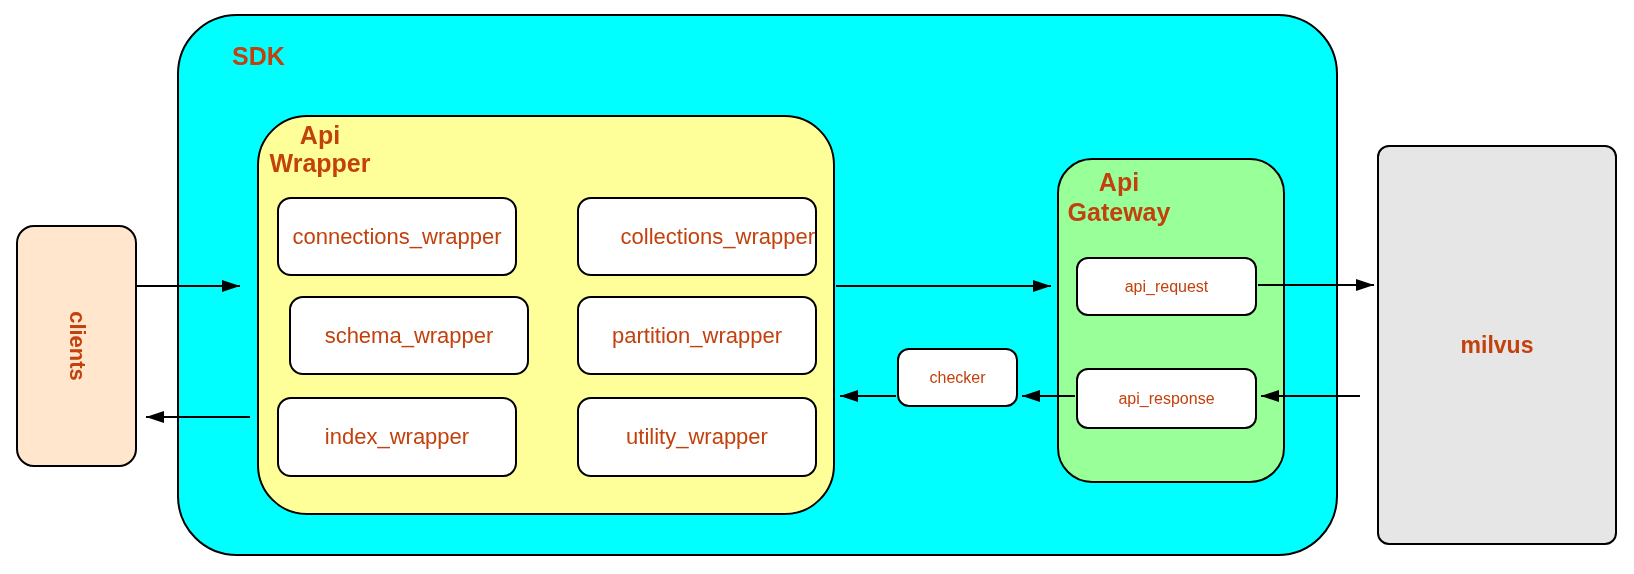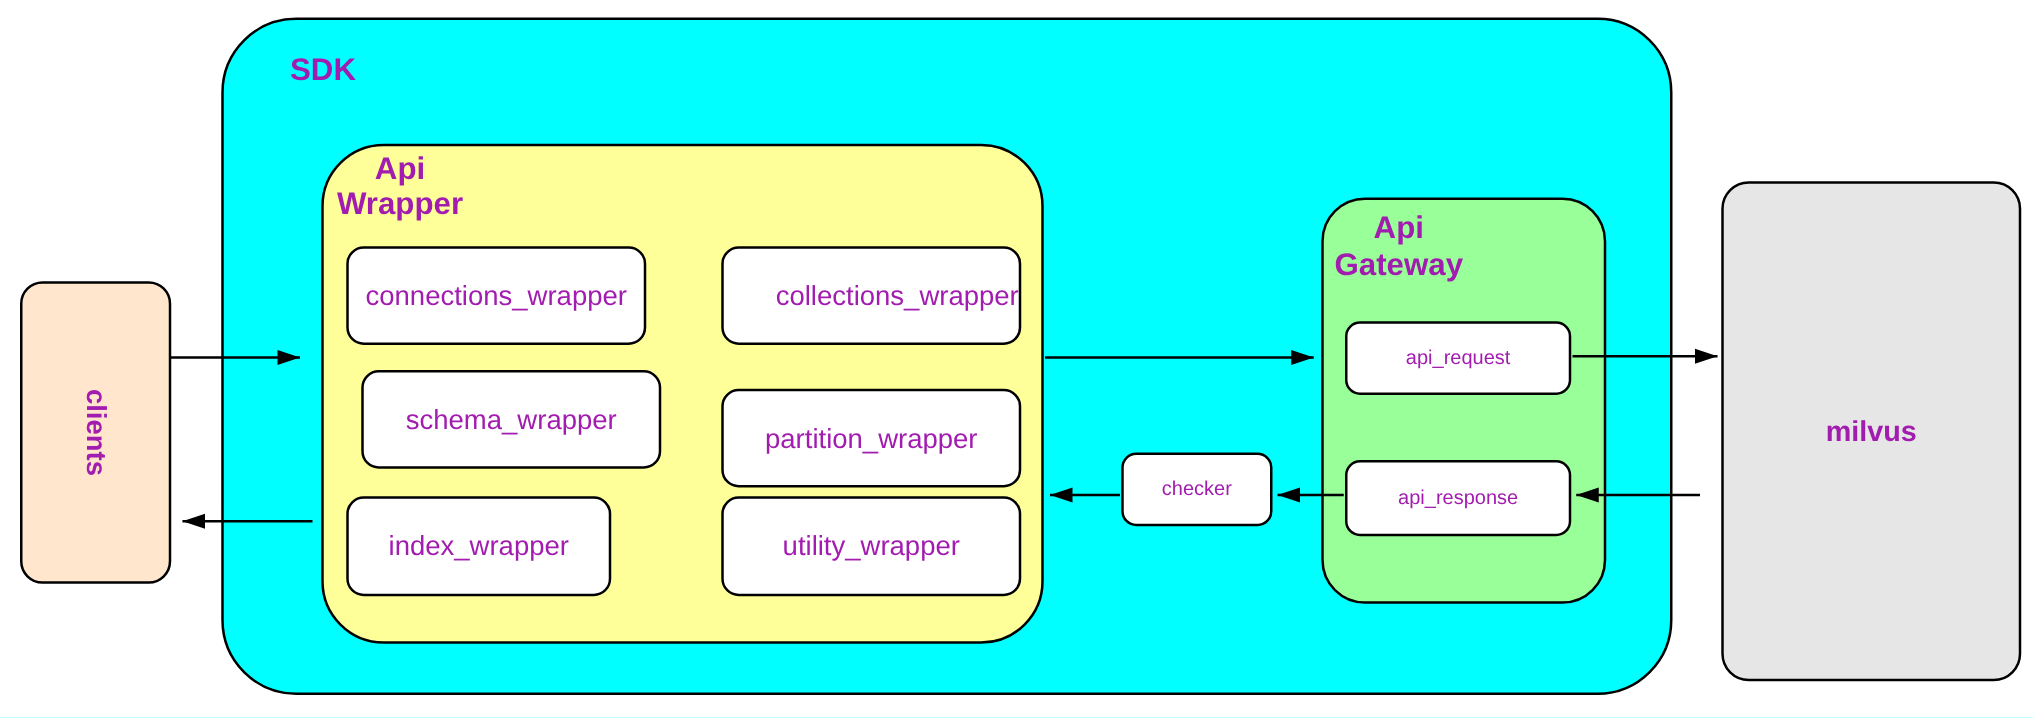--- a/index.html
+++ b/index.html
@@ -1,51 +1,51 @@
 <!DOCTYPE html>
 <html><head>
 <meta charset="utf-8">
 <style>
   html,body{margin:0;padding:0;background:#ffffff;}
   .canvas{
     position:relative;
     width:1634px;height:574px;
     font-family:"Liberation Sans", sans-serif;
-    color:#a21caf;
+    color:#c2410c;
     overflow:hidden;
   }
   .box{position:absolute;box-sizing:border-box;border:2px solid #000;}
   .flexc{display:flex;align-items:center;justify-content:center;}
 
   .sdk{left:177px;top:14px;width:1161px;height:542px;background:#00ffff;border-radius:60px;}
   .sdk-label{position:absolute;left:53px;top:26px;font-size:25px;font-weight:bold;}
 
   .api-wrapper{left:257px;top:115px;width:578px;height:400px;background:#ffff99;border-radius:50px;}
   .api-wrapper-label{position:absolute;left:0;top:4px;width:122px;text-align:center;
     font-size:25px;font-weight:bold;line-height:1.12;white-space:pre-line;}
 
   .api-gateway{left:1057px;top:158px;width:228px;height:325px;background:#99ff99;border-radius:35px;}
   .api-gateway-label{position:absolute;left:0;top:8px;width:120px;text-align:center;
     font-size:25px;font-weight:bold;line-height:1.18;white-space:pre-line;}
 
   .clients{left:16px;top:225px;width:121px;height:242px;background:#ffe6cc;border-radius:18px;}
   .clients-label{font-size:22px;font-weight:bold;transform:rotate(90deg);white-space:nowrap;}
 
-  .milvus{left:1377px;top:145px;width:240px;height:400px;background:#e6e6e6;border-radius:22px;font-size:23px;font-weight:bold;}
+  .milvus{left:1377px;top:145px;width:240px;height:400px;background:#e6e6e6;border-radius:12px;font-size:23px;font-weight:bold;}
 
   .wnode{background:#ffffff;border-radius:14px;font-size:22px;}
   .n-connections{left:277px;top:197px;width:240px;height:79px;align-items:center;}
   .n-collections{left:577px;top:197px;width:240px;height:79px;justify-content:flex-end;}
   .n-schema{left:289px;top:296px;width:240px;height:79px;}
-  .n-partition{left:577px;top:296px;width:240px;height:79px;margin-top:15px;}
-  .n-index{left:277px;top:397px;width:212px;height:80px;}
+  .n-partition{left:577px;top:296px;width:240px;height:79px;}
+  .n-index{left:277px;top:397px;width:240px;height:80px;}
   .n-utility{left:577px;top:397px;width:240px;height:80px;}
 
   .snode{background:#ffffff;border-radius:12px;font-size:16px;}
-  .n-checker{left:897px;top:362px;width:121px;height:59px;}
+  .n-checker{left:897px;top:348px;width:121px;height:59px;}
   .n-request{left:1076px;top:257px;width:181px;height:59px;}
   .n-response{left:1076px;top:368px;width:181px;height:61px;}
 
   svg.edges{position:absolute;left:0;top:0;pointer-events:none;}
   svg.edges line{stroke:#000;stroke-width:2;}
 </style>
 </head>
 <body>
 
 <div class="canvas">

